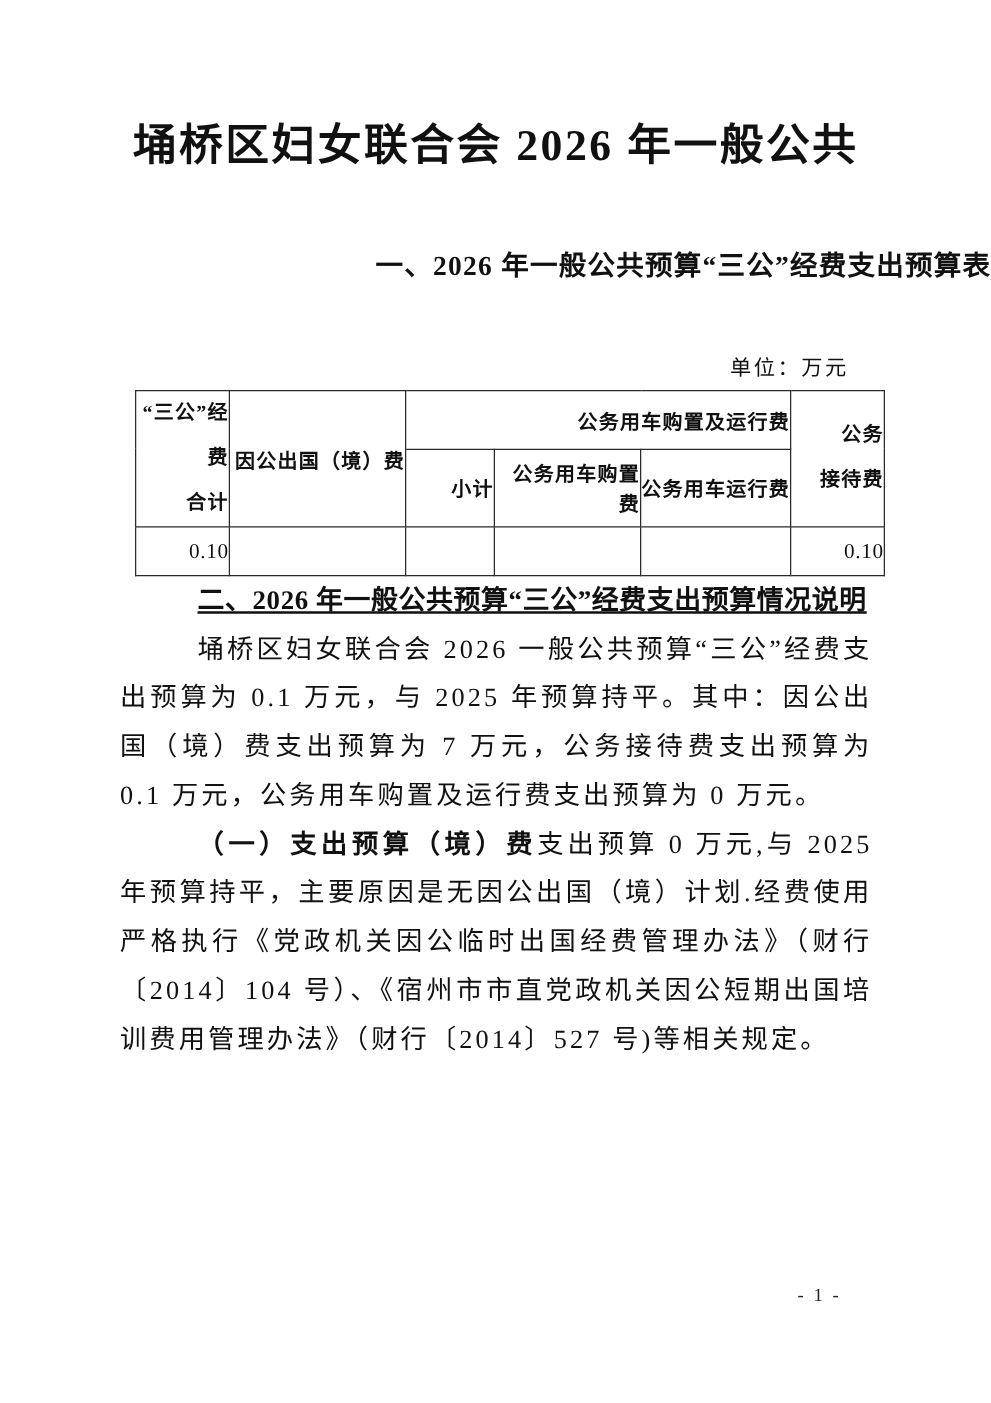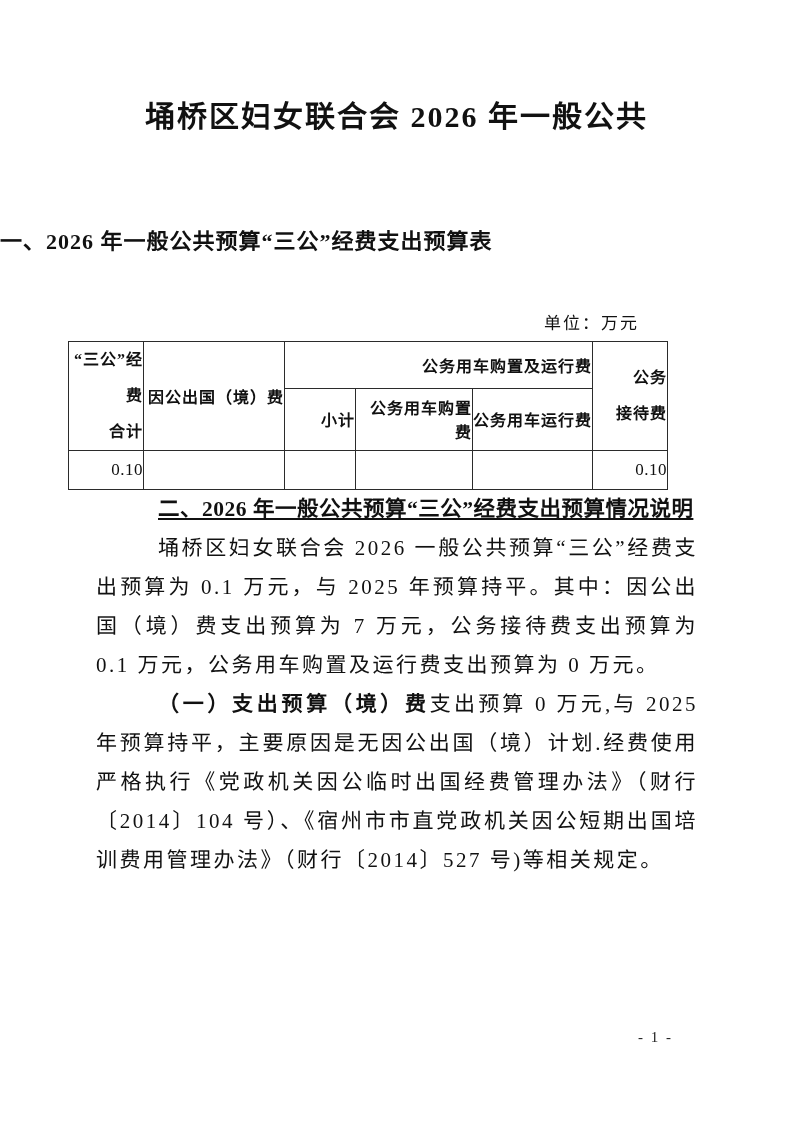--- a/index.html
+++ b/index.html
@@ -14,41 +14,41 @@
     margin: 0 auto;
     background: #ffffff;
     overflow: hidden;
     font-family: "Liberation Serif", "DejaVu Serif", serif;
     color: #111111;
   }
   
   .doc-title {
     margin-top: 92px;
     text-align: center;
-    font-size: 30px;
+    font-size: 35px;
     font-weight: bold;
     line-height: 50px;
     letter-spacing: 2px;
   }
   .doc-title .t-line { display: block; }
 
   
   .sec1-heading {
-    margin-top: 85px;
-    text-align: left;
+    margin-top: 56px;
+    text-align: right;
     font-size: 22px;
     font-weight: bold;
     letter-spacing: 1px;
     line-height: 30px;
   }
 
   
   .table-zone {
     width: 599px;
-    margin-left: 68px;
+    margin-left: 108px;
   }
   .unit-label {
     margin-top: 52px;
     margin-bottom: 7px;
     text-align: right;
     padding-right: 28px;
     font-size: 17px;
     letter-spacing: 2px;
   }
   table.budget {

